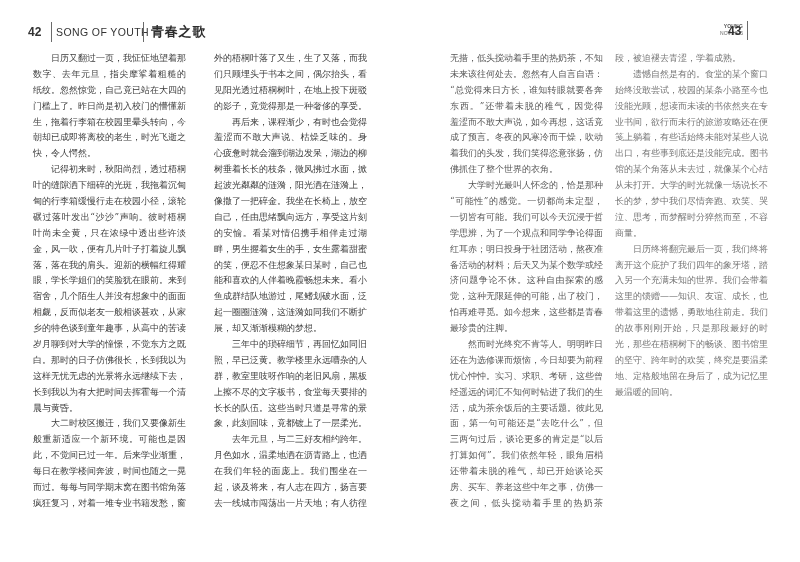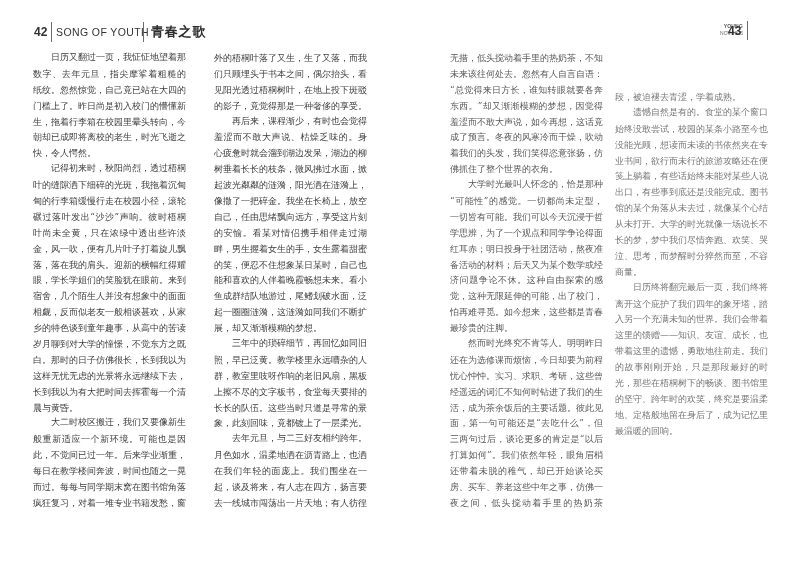--- a/index.html
+++ b/index.html
@@ -49,27 +49,27 @@
       font-family:"DejaVu Serif", serif;font-size:9px;line-height:15.9px;
     }
     .col.c-left{color:var(--text-left);}
     .col.c3{color:var(--text-col3);}
     .col.c4{color:var(--text-col4);}
     .line{
       height:15.9px;white-space:nowrap;overflow:visible;
       text-align:justify;text-align-last:justify;text-justify:inter-character;
     }
     .line.end{text-align-last:left;}
-    .line.indent{text-indent:2em;font-family:Liberation Mono, monospace;}
+    .line.indent{text-indent:2em;}
   </style>
 </head>
 <body>
 
 <div class="page left">
-  <div class="hdr-num" style="left:34px;top:26px;">42</div>
+  <div class="hdr-num" style="left:28px;top:26px;">42</div>
   <div class="vbar" style="left:51px;"></div>
   <div class="sec-en">SONG OF YOUTH</div>
   <div class="vbar" style="left:143px;"></div>
   <div class="sec-cn">青春之歌</div>
 
   <div class="col c-left" style="left:33px;">
 
   <div class="line indent">日历又翻过一页，我怔怔地望着那</div>
       <div class="line">数字、去年元旦，指尖摩挲着粗糙的</div>
       <div class="line">纸纹。忽然惊觉，自己竟已站在大四的</div>
@@ -133,21 +133,21 @@
       <div class="line">去一线城市闯荡出一片天地；有人彷徨</div>
     </div>
 </div>
 
 <div class="page right">
   <div class="col c3" style="left:50px;">
 
   <div class="line">无措，低头搅动着手里的热奶茶，不知</div>
       <div class="line">未来该往何处去。忽然有人自言自语：</div>
       <div class="line">“总觉得来日方长，谁知转眼就要各奔</div>
-      <div class="line">东西。”却又渐渐模糊的梦想，因觉得</div>
+      <div class="line">东西。”还带着未脱的稚气，因觉得</div>
       <div class="line">羞涩而不敢大声说，如今再想，这话竟</div>
       <div class="line">成了预言。冬夜的风寒冷而干燥，吹动</div>
       <div class="line">着我们的头发，我们笑得恣意张扬，仿</div>
       <div class="line end">佛抓住了整个世界的衣角。</div>
       <div class="line indent">大学时光最叫人怀念的，恰是那种</div>
       <div class="line">“可能性”的感觉。一切都尚未定型，</div>
       <div class="line">一切皆有可能。我们可以今天沉浸于哲</div>
       <div class="line">学思辨，为了一个观点和同学争论得面</div>
       <div class="line">红耳赤；明日投身于社团活动，熬夜准</div>
       <div class="line">备活动的材料；后天又为某个数学或经</div>
@@ -160,21 +160,21 @@
       <div class="line">忧心忡忡。实习、求职、考研，这些曾</div>
       <div class="line">经遥远的词汇不知何时钻进了我们的生</div>
       <div class="line">活，成为茶余饭后的主要话题。彼此见</div>
       <div class="line">面，第一句可能还是“去吃什么”，但</div>
       <div class="line">三两句过后，谈论更多的肯定是“以后</div>
       <div class="line">打算如何”。我们依然年轻，眼角眉梢</div>
       <div class="line">还带着未脱的稚气，却已开始谈论买</div>
       <div class="line">房、买车、养老这些中年之事，仿佛一</div>
       <div class="line">夜之间，低头搅动着手里的热奶茶</div>
     </div>
-  <div class="col c4" style="left:215px;margin-top:39px;">
+  <div class="col c4" style="left:215px;">
 
   <div class="line end">段，被迫褪去青涩，学着成熟。</div>
       <div class="line indent">遗憾自然是有的。食堂的某个窗口</div>
       <div class="line">始终没敢尝试，校园的某条小路至今也</div>
       <div class="line">没能光顾，想读而未读的书依然夹在专</div>
       <div class="line">业书间，欲行而未行的旅游攻略还在便</div>
       <div class="line">笺上躺着，有些话始终未能对某些人说</div>
       <div class="line">出口，有些事到底还是没能完成。图书</div>
       <div class="line">馆的某个角落从未去过，就像某个心结</div>
       <div class="line">从未打开。大学的时光就像一场说长不</div>

